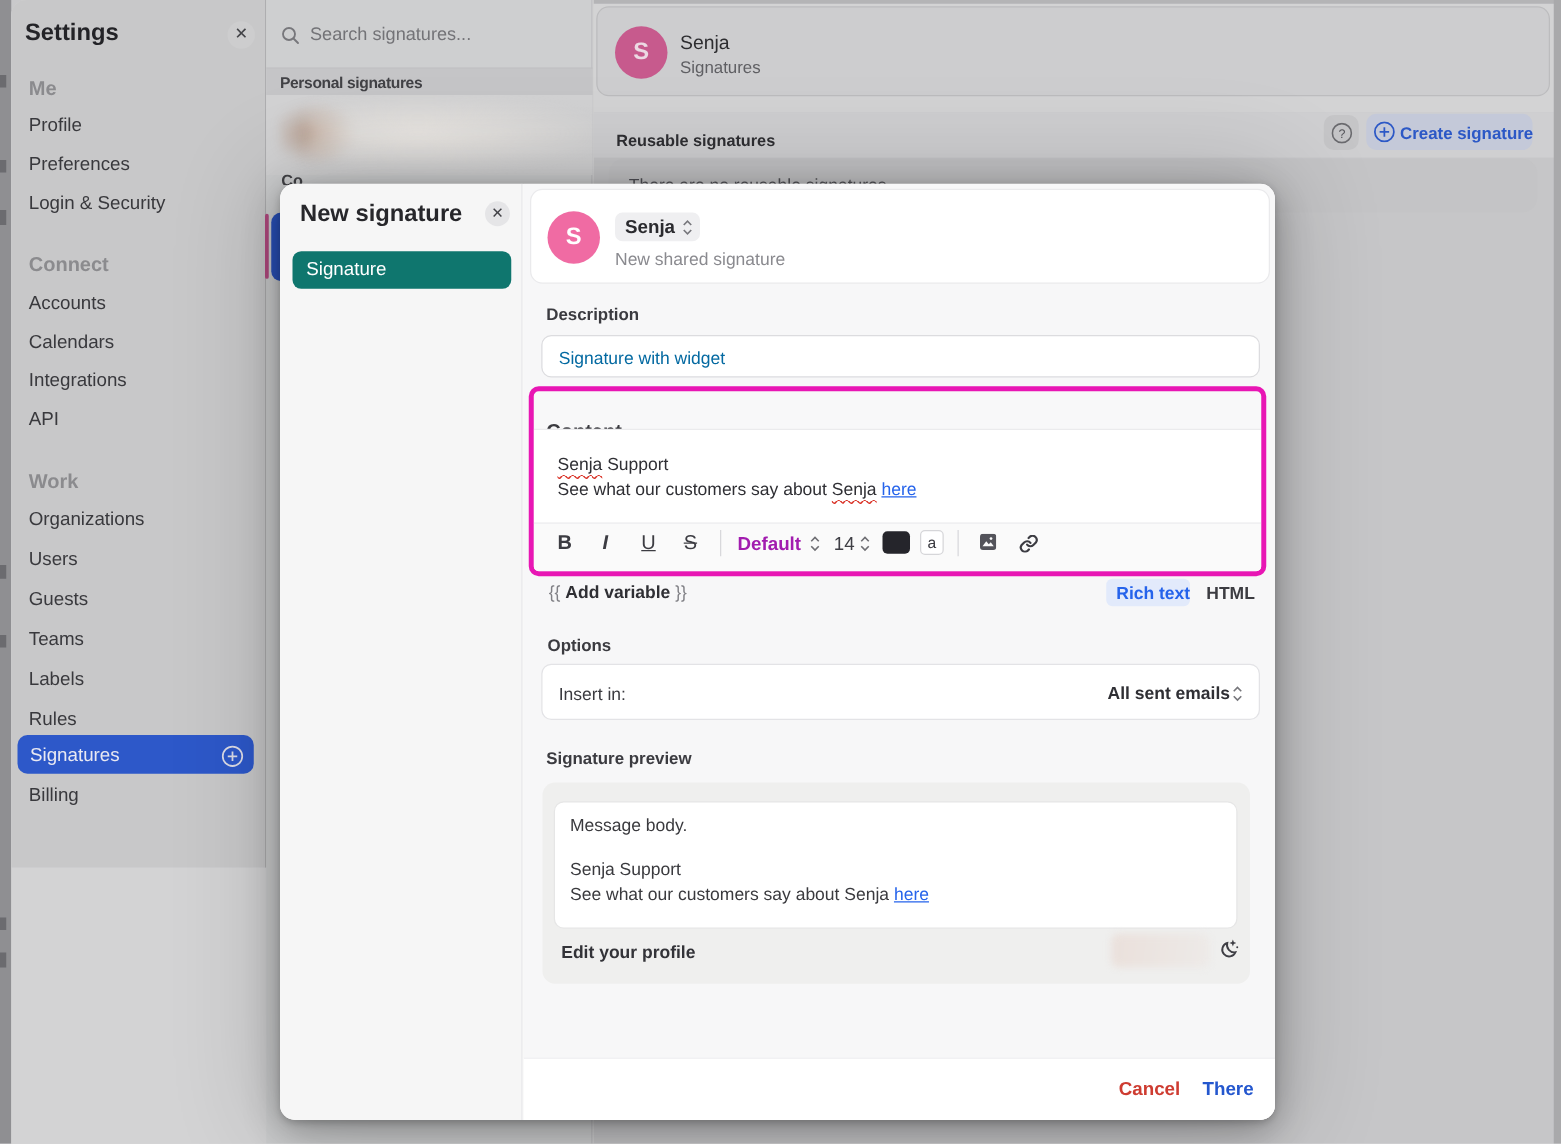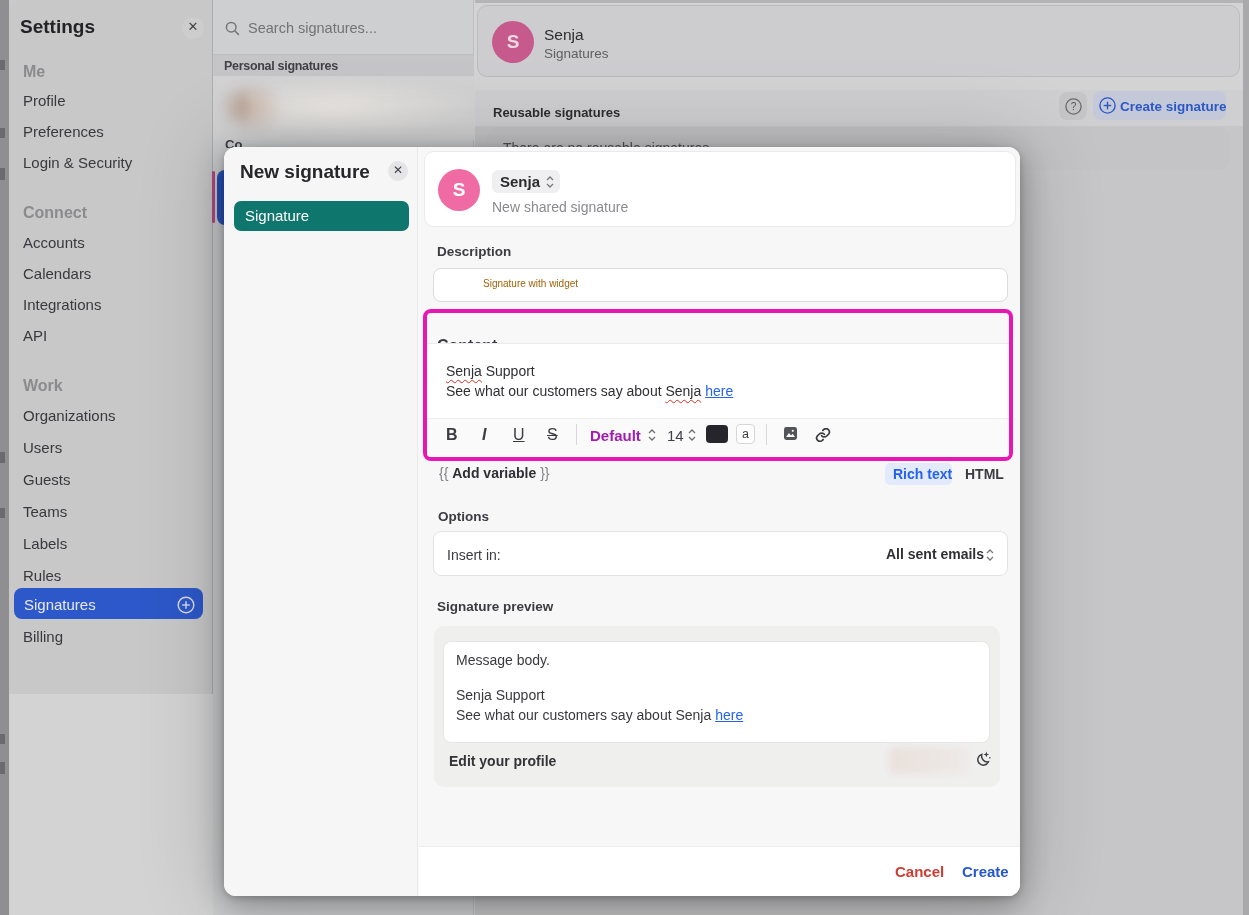--- a/index.html
+++ b/index.html
@@ -122,21 +122,21 @@
     <div class="abs" style="left:73px;top:23px;width:68px;height:23px;background:#efeff1;border-radius:6px;"></div>
     <div class="abs" style="left:81px;top:26px;font-size:15px;font-weight:bold;color:#2b2b2f;">Senja</div>
     <svg class="abs" style="left:126px;top:28px;" width="10" height="14" viewBox="0 0 10 14">
         <path d="M2 5 L5 2 L8 5" fill="none" stroke="#77777c" stroke-width="1.3"></path>
         <path d="M2 9 L5 12 L8 9" fill="none" stroke="#77777c" stroke-width="1.3"></path>
       </svg>
     <div class="abs" style="left:73px;top:52px;font-size:14px;color:#8a8a8f;">New shared signature</div>
 
     <div class="abs" style="left:18px;top:97px;font-size:13.5px;font-weight:bold;color:#3b3b40;">Description</div>
     <div class="abs" style="left:14px;top:121px;width:575px;height:34px;background:#fff;border:1px solid #dcdcdf;border-radius:8px;"></div>
-    <div class="abs" style="left:28px;top:131px;font-size:10px;color:#a16207;margin-left:36px;">Signature with widget</div>
+    <div class="abs" style="left:28px;top:131px;font-size:14px;color:#0369a1;">Signature with widget</div>
 
     <div class="abs" id="magenta" style="left:4px;top:162px;width:590px;height:152px;border:4px solid #e816b4;border-radius:8px;background:#f8f8f9;overflow:hidden;">
       <div class="abs" style="left:10px;top:24px;font-size:16px;font-weight:bold;color:#3b3b40;">Content</div>
       <div class="abs" style="left:0;top:30px;width:582px;height:1px;background:#ebebed;"></div>
       <div class="abs" style="left:0;top:31px;width:582px;height:74px;background:#fff;"></div>
       <div class="abs" style="left:19px;top:48px;font-size:14px;color:#2f2f34;line-height:20px;"><span class="sq">Senja</span> Support<br>See what our customers say about <span class="sq">Senja</span> <a class="lnk">here</a></div>
 
       <div class="abs" style="left:0;top:105px;width:582px;height:39px;background:#fafafa;border-top:1px solid #ededef;"></div>
       <div class="abs" id="toolbar" style="left:0;top:105px;width:582px;height:39px;color:#3c3c42;">
         <div class="abs" style="left:19px;top:8px;font-size:16px;font-weight:bold;">B</div>
@@ -191,20 +191,20 @@
     <div class="abs" style="left:30px;top:606px;font-size:14px;font-weight:bold;color:#333338;">Edit your profile</div>
     <div class="abs" style="left:470px;top:600px;width:79px;height:27px;border-radius:6px;background:linear-gradient(100deg,#eae0db,#edeae8);filter:blur(3px);"></div>
     <svg class="abs" id="moon" style="left:556px;top:604px;" width="16" height="17" viewBox="0 0 16 17">
         <path d="M6.8 3.4 A 5.5 5.5 0 1 0 13.4 10.8 A 5.9 5.9 0 0 1 6.8 3.4 Z" fill="none" stroke="#3f3f45" stroke-width="1.5"></path>
         <path d="M11.3 0.6 l0.75 2.05 2.05 0.75 -2.05 0.75 -0.75 2.05 -0.75 -2.05 -2.05 -0.75 2.05 -0.75 Z" fill="#3f3f45"></path>
         <circle cx="14.8" cy="6.7" r="0.8" fill="#3f3f45"></circle>
       </svg>
 
     <div class="abs" style="left:0;top:699px;width:601px;height:50px;background:#fff;border-top:1px solid #ededef;"></div>
     <div class="abs" style="left:476px;top:716px;font-size:15px;font-weight:bold;color:#ce3c31;">Cancel</div>
-    <div class="abs" style="left:543px;top:716px;font-size:15px;font-weight:bold;color:#2457ce;">Create</div>
+    <div class="abs" style="left:543px;top:716px;font-size:15px;font-weight:bold;color:#2457ce;">There</div>
   </div>
 </div>
 
 <style>
   .sq { text-decoration:underline; text-decoration-style:wavy; text-decoration-color:#d93025; text-decoration-thickness:1px; text-underline-offset:3px; }
   .lnk { color:#2563eb; text-decoration:underline; }
 </style>
 
 </body></html>

